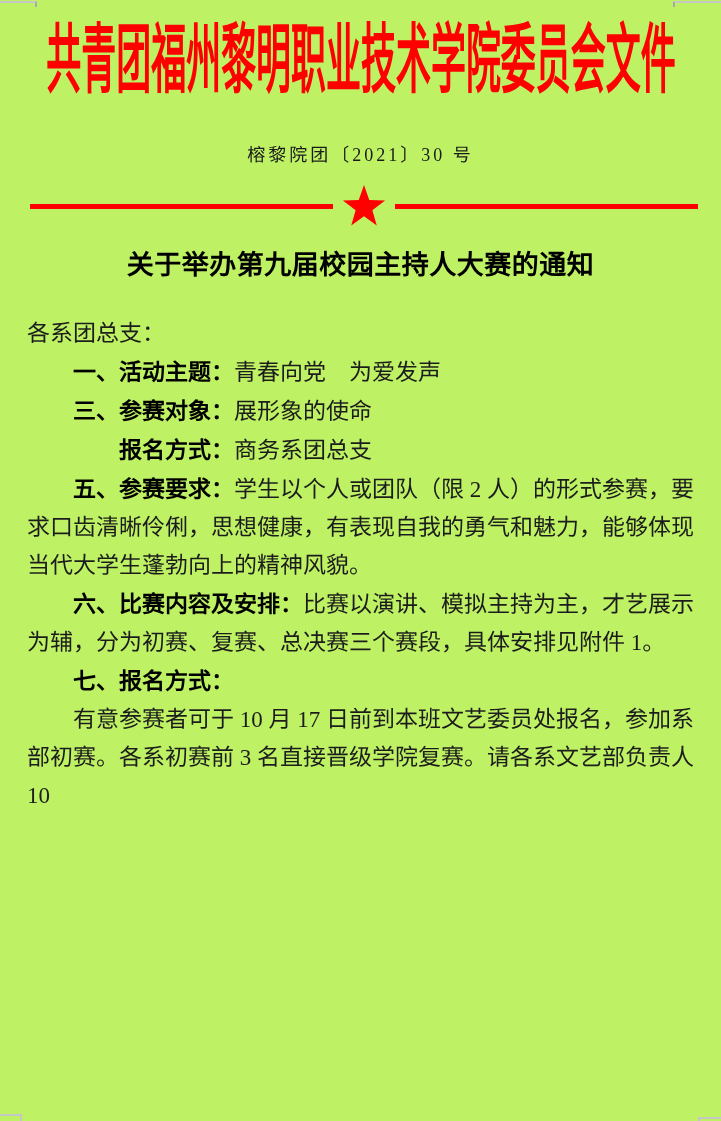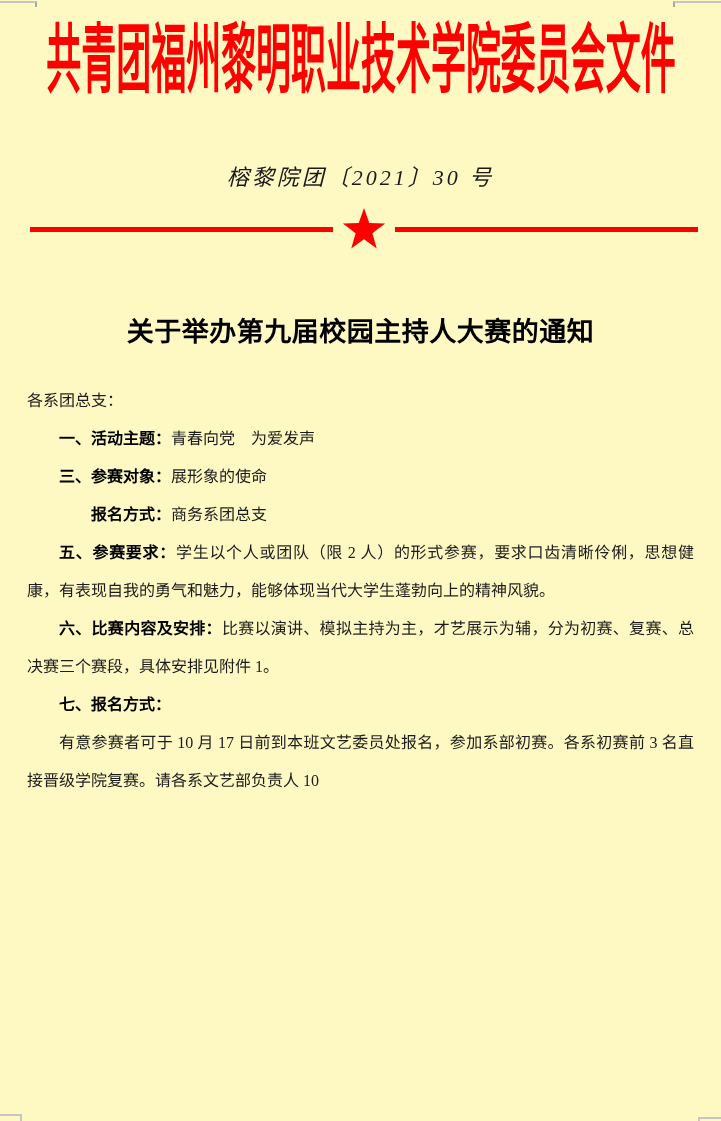--- a/index.html
+++ b/index.html
@@ -1,21 +1,21 @@
 <!DOCTYPE html>
 <html lang="zh-CN"><head>
 <meta charset="utf-8">
 <style>
   * { margin: 0; padding: 0; box-sizing: border-box; }
   html, body { background: #ffffff; }
   .page {
     position: relative;
     width: 721px;
     height: 1121px;
-    background: #fef9c3;
+    background: #bef264;
     overflow: hidden;
     color: #111111;
   }
 
   
   .crop { position: absolute; }
   .crop-tl { left: 0; top: 1px; width: 37px; height: 6px;
              border-top: 2px solid #c6c6c6; border-right: 2px solid #a9a9a9; }
   .crop-tr { right: 0; top: 1px; width: 48px; height: 6px;
              border-top: 2px solid #c6c6c6; border-left: 2px solid #a9a9a9; }
@@ -39,63 +39,62 @@
     line-height: 96px;
     color: #ff0000;
     white-space: nowrap;
     flex: 0 0 auto;
     transform: scaleX(0.46);
     transform-origin: center center;
     letter-spacing: 0;
   }
 
   .doc-number {
-    margin-top: 58px;
+    margin-top: 35px;
     text-align: center;
     font-family: "Liberation Serif", "DejaVu Serif", serif;
-    font-size: 22px;
+    font-size: 18px;
     line-height: 24px;
     letter-spacing: 3px;
     color: #1a1a1a;
-    font-style: italic;
   }
 
   .divider-row {
     display: flex;
     align-items: center;
     margin: 18px 23px 0 30px;
     height: 42px;
   }
   .divider-line {
     flex: 1 1 auto;
     height: 5px;
     background: #ff0000;
   }
   .star-icon {
     flex: 0 0 auto;
     margin: 0 9px;
     display: block;
   }
 
   .notice-title {
-    margin-top: 64px;
+    margin-top: 20px;
     text-align: center;
     font-family: "Liberation Sans", "DejaVu Sans", sans-serif;
     font-weight: bold;
     font-size: 27px;
     line-height: 36px;
     color: #000000;
     letter-spacing: 0.5px;
   }
 
   .body {
     margin-top: 32px;
     padding: 0 27px;
     font-family: "Liberation Serif", "DejaVu Serif", serif;
-    font-size: 16px;
+    font-size: 23px;
     line-height: 38px;
     text-align: justify;
     color: #1c1c1c;
   }
   .body p { margin: 0; }
   .indent2 { text-indent: 2em; }
   .indent4 { text-indent: 4em; }
   .item-label {
     font-family: "Liberation Sans", "DejaVu Sans", sans-serif;
     font-weight: bold;

